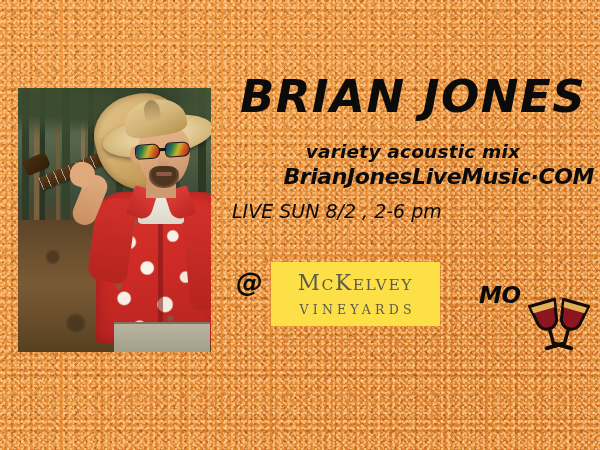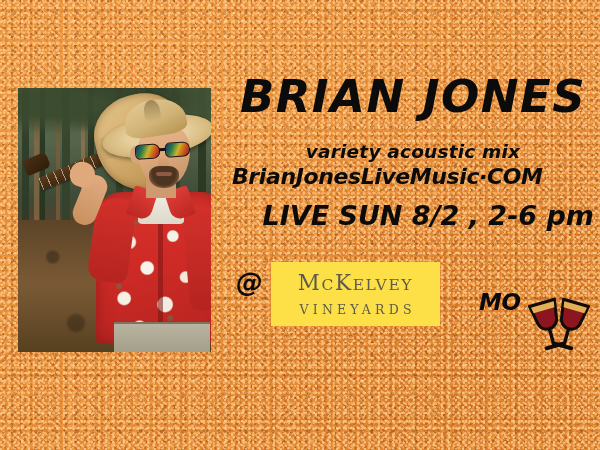--- a/index.html
+++ b/index.html
@@ -353,34 +353,34 @@
     text-align: center;
     font-size: 18.5px;
     font-weight: 700;
     letter-spacing: 0.2px;
   }
 
   #website {
     position: absolute;
     left: 232px; top: 164px;
     width: 362px;
-    text-align: left;
+    text-align: right;
     font-size: 22px;
     font-weight: 700;
     letter-spacing: -0.4px;
     white-space: nowrap;
   }
 
   #datetime {
     position: absolute;
     left: 232px; top: 200px;
     width: 362px;
-    text-align: right;
-    font-size: 27px;
-    font-weight: 700;
+    text-align: left;
+    font-size: 19px;
+    font-weight: 400;
     letter-spacing: 0px;
     white-space: nowrap;
   }
 
   
   #at-symbol {
     position: absolute;
     left: 236px; top: 266px;
     font-size: 27px;
     font-weight: 700;
@@ -418,21 +418,21 @@
 
   #city {
     position: absolute;
     left: 447px; top: 264px;
     font-size: 23px;
     font-weight: 700;
     white-space: nowrap;
   }
   #state {
     position: absolute;
-    left: 479px; top: 289px;
+    left: 479px; top: 282px;
     font-size: 23px;
     font-weight: 700;
   }
 
   #wine-icon {
     position: absolute;
     left: 528px; top: 296px;
     width: 62px; height: 56px;
   }
 </style>

